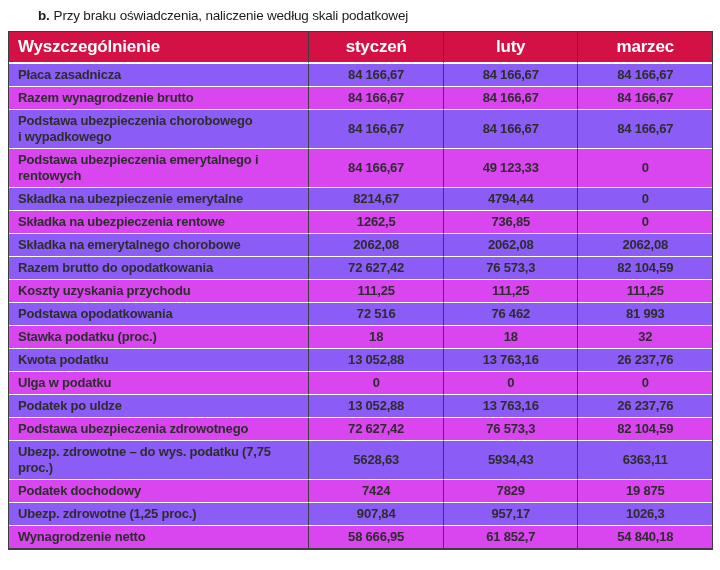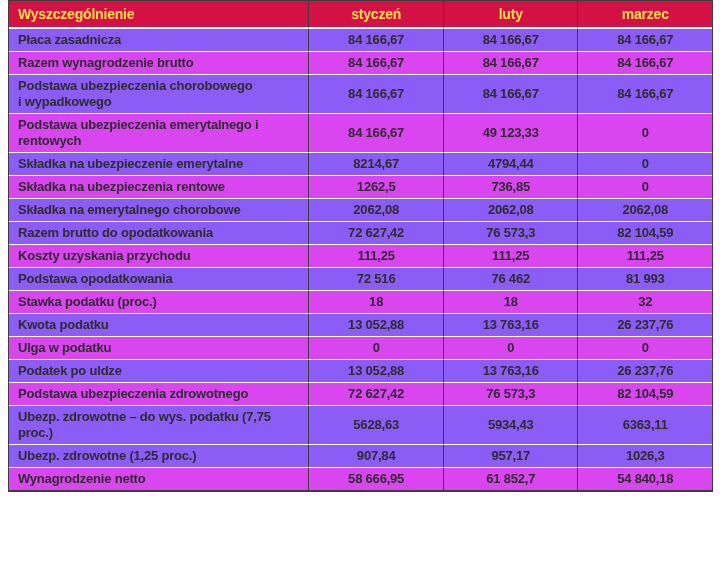--- a/index.html
+++ b/index.html
@@ -38,23 +38,23 @@
   table {
     border-collapse: separate;
     border-spacing: 0;
     width: 100%;
     table-layout: fixed;
   }
   col.c-label { width: 42.5%; }
   col.c-val   { width: 19.1%; }
   th {
     background: #d31145;
-    color: #fde047;
+    color: #ffffff;
     font-weight: 700;
-    font-size: 14px;
+    font-size: 17px;
     letter-spacing: -0.2px;
     padding: 5px 8px 5px 8px;
     border-bottom: 2px solid #ffffff;
     text-align: center;
     margin-left: 15px;
   }
   th.h-label { text-align: left; padding-left: 9px; }
   th + th { border-left: 1px solid #3d3d3d; }
   td {
     font-size: 13px;
@@ -77,20 +77,23 @@
   }
   td + td { border-left: 1px solid #3d3d3d; }
   tr.shaded td { background: #d946ef; }
   tr.plain td { background: #8b5cf6; }
   tr:last-child td { border-bottom: none; }
 </style>
 </head>
 <body>
 
 <div class="page">
+  <div class="title">
+    <span class="prefix">b.</span><span>Przy braku oświadczenia, naliczenie według skali podatkowej</span>
+  </div>
 
   <div class="table-wrap">
     <table>
       <colgroup>
         <col class="c-label">
           <col class="c-val">
           <col class="c-val">
           <col class="c-val">
       </colgroup>
       <thead>
@@ -192,20 +195,26 @@
             <td class="val">72 627,42</td>
             <td class="val">76 573,3</td>
             <td class="val">82 104,59</td>
           </tr>
           <tr class="plain">
             <td class="label">Ubezp. zdrowotne – do wys. podatku (7,75 proc.)</td>
             <td class="val">5628,63</td>
             <td class="val">5934,43</td>
             <td class="val">6363,11</td>
           </tr>
+          <tr class="shaded">
+            <td class="label">Podatek dochodowy</td>
+            <td class="val">7424</td>
+            <td class="val">7829</td>
+            <td class="val">19 875</td>
+          </tr>
           <tr class="plain">
             <td class="label">Ubezp. zdrowotne (1,25 proc.)</td>
             <td class="val">907,84</td>
             <td class="val">957,17</td>
             <td class="val">1026,3</td>
           </tr>
           <tr class="shaded">
             <td class="label">Wynagrodzenie netto</td>
             <td class="val">58 666,95</td>
             <td class="val">61 852,7</td>

